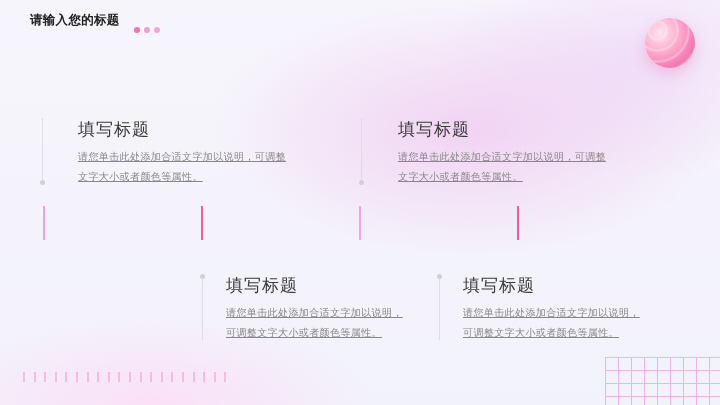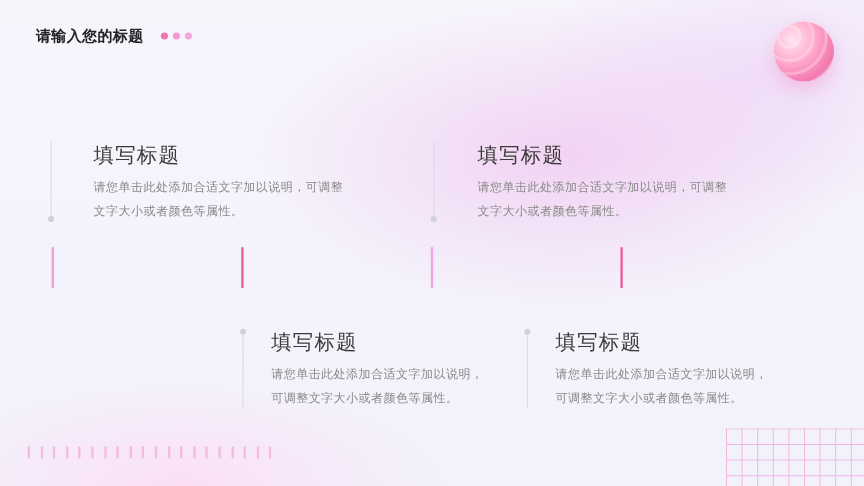--- a/index.html
+++ b/index.html
@@ -11,42 +11,42 @@
   }
   .bg {
     position:absolute; inset:0;
     background:
       radial-gradient(ellipse 260px 130px at 470px 130px, rgba(240,200,240,0.75), rgba(240,210,245,0) 100%),
       radial-gradient(ellipse 220px 90px at 150px 405px, rgba(255,215,245,0.7), rgba(255,220,245,0) 100%),
       radial-gradient(ellipse 200px 120px at 640px 60px, rgba(238,215,248,0.7), rgba(240,220,250,0) 100%),
       linear-gradient(180deg, #f7f5fc 0%, #f2f2fb 100%);
   }
   .page-title {
-    position:absolute; left:30px; top:22px;
+    position:absolute; left:30px; top:12px;
     font-size:12.5px; font-weight:bold; color:#222;
     letter-spacing:0.3px;
   }
   .dots { position:absolute; left:134px; top:27px; display:flex; gap:4px; }
   .dot { width:6px; height:6px; border-radius:50%; }
   .sphere {
     position:absolute; left:645px; top:18px; width:50px; height:50px; border-radius:50%;
     background:
       repeating-radial-gradient(circle at 25% 25%, rgba(255,255,255,0) 0px, rgba(255,255,255,0) 7px, rgba(255,255,255,0.35) 9px, rgba(255,255,255,0) 11px),
       radial-gradient(circle at 30% 30%, #ffe6f0 0%, #ffa9cc 40%, #ef6ea8 80%, #e25f9c 100%);
     box-shadow: 0 6px 14px rgba(240,120,180,0.35);
   }
   .card { position:absolute; }
   .card .vline {
     position:absolute; width:1px; background:#dcdce6;
   }
   .card .knob {
     position:absolute; width:5px; height:5px; border-radius:50%; background:#cfd0d8;
   }
   .card-title { font-size:17px; color:#3a3a3a; letter-spacing:1px; white-space:nowrap;font-family:Liberation Serif, serif; }
-  .card-desc { font-size:10px; color:#888; line-height:20px; margin-top:6px; letter-spacing:0.4px; }
+  .card-desc { font-size:10px; color:#888; line-height:20px; margin-top:6px; letter-spacing:0.4px;text-decoration:underline; }
   .marker { position:absolute; width:2px; height:34px; top:206px; }
   .ticks { position:absolute; left:23px; top:372px; display:flex; gap:8.6px; }
   .tick { width:2px; height:10px; background:#f5b6e0; opacity:0.9; }
   .grid {
     position:absolute; left:605px; top:357px; width:115px; height:48px;
     background-image:
       linear-gradient(to right, #f5a9e0 1px, transparent 1px),
       linear-gradient(to bottom, #f5a9e0 1px, transparent 1px);
     background-size:13px 13px;
     opacity:0.85;

